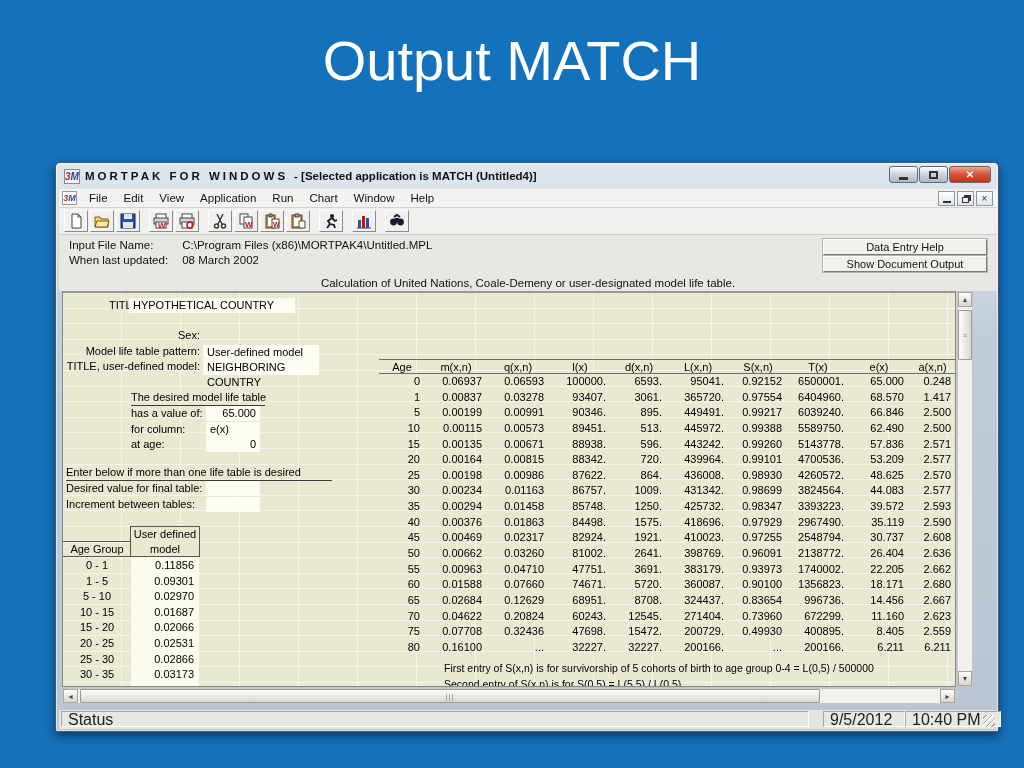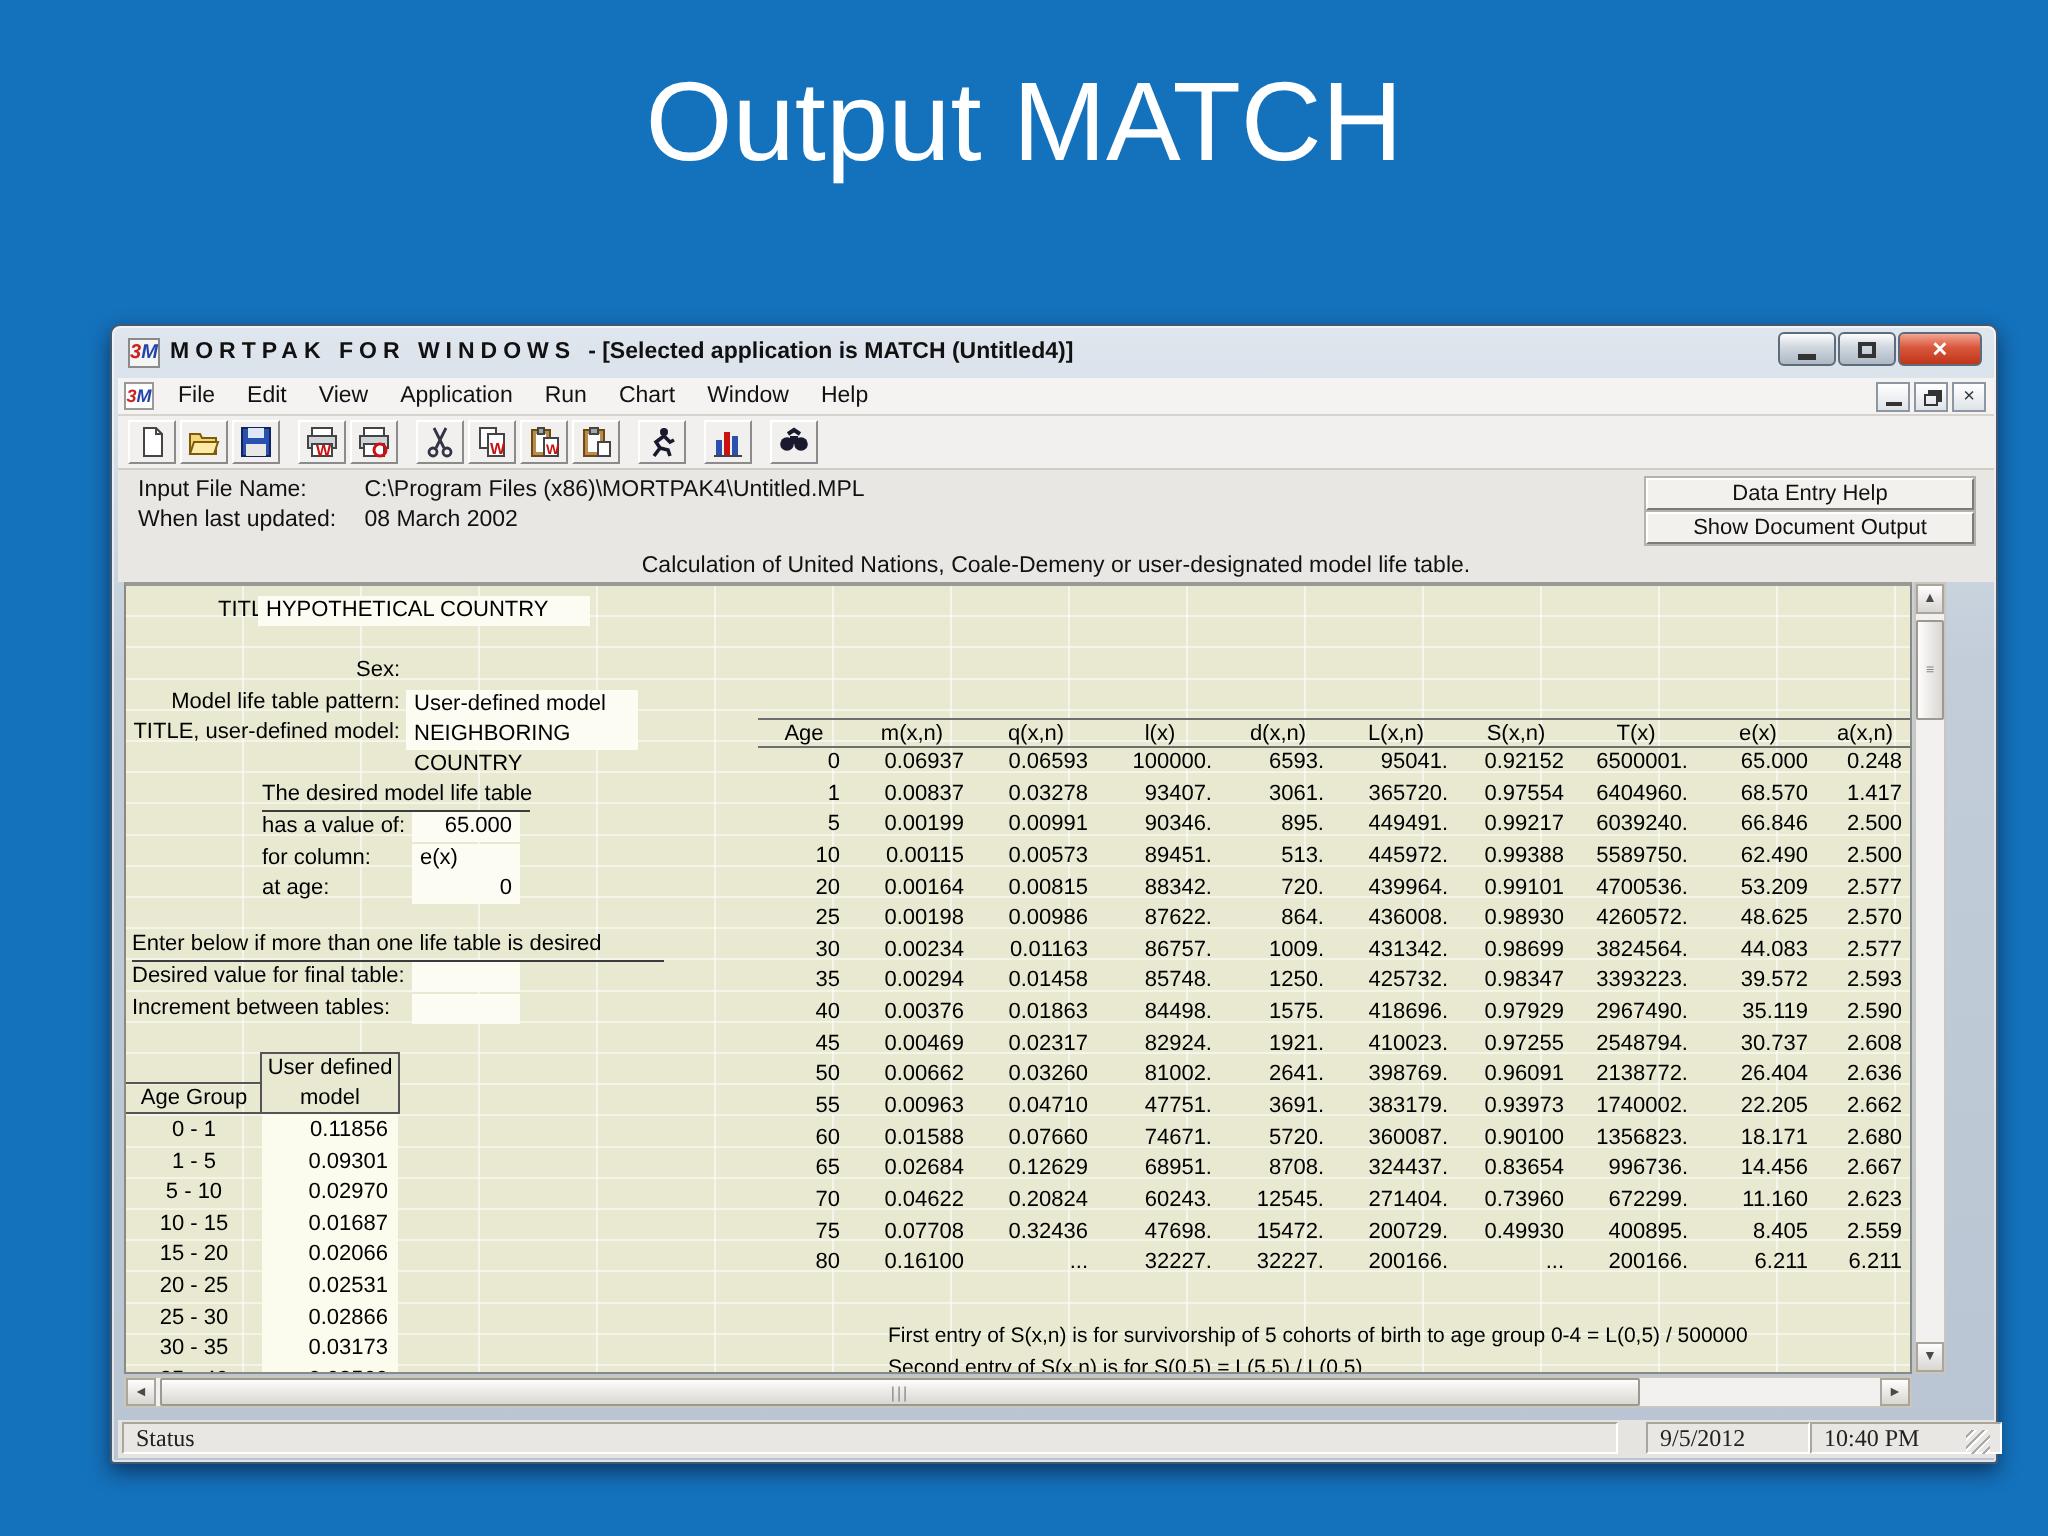--- a/index.html
+++ b/index.html
@@ -112,21 +112,21 @@
   .hscroll { position:absolute; left:6px; top:525px; width:894px; height:16px; background:#f2f1ef;
     border:1px solid #c9c6bf; }
   .h-arrow { position:absolute; top:0px; width:15px; height:14px; background:linear-gradient(#fefefe,#d8d6d0);
     border:1px solid #a9a69e; font-size:7px; color:#4a4a4a; text-align:center; line-height:13px; }
   .h-thumb { position:absolute; left:17px; top:0px; width:740px; height:14px;
     background:linear-gradient(#fdfdfd,#d9d7d1); border:1px solid #9c9992; border-radius:1px;
     text-align:center; font-size:8px; color:#888; line-height:13px; letter-spacing:1px; }
 
   
   .statusbar { position:absolute; left:3px; top:547px; width:938px; height:19px; background:#e6e4e0;
-    font-size:12px; color:#222;font-family:Liberation Serif, serif; }
+    font-size:16px; color:#222; }
   .spanel { position:absolute; top:1px; height:16px; line-height:15px; padding:0 6px;
     border:1px solid; border-color:#a9a69e #ffffff #ffffff #a9a69e; background:#e9e7e3; }
   .grip { position:absolute; right:2px; bottom:2px; width:12px; height:12px;
     background:repeating-linear-gradient(135deg, transparent 0 2px, #aaa 2px 3px, #fff 3px 4px); }
 
   svg.icn { display:block; }
 </style>
 </head>
 <body>
 
@@ -420,20 +420,32 @@
             <span>0.00573</span>
             <span>89451.</span>
             <span>513.</span>
           <span>445972.</span>
             <span>0.99388</span>
             <span>5589750.</span>
             <span>62.490</span>
             <span>2.500</span>
         </div>
           <div class="lt-row">
+          <span>15</span>
+            <span>0.00135</span>
+            <span>0.00671</span>
+            <span>88938.</span>
+            <span>596.</span>
+          <span>443242.</span>
+            <span>0.99260</span>
+            <span>5143778.</span>
+            <span>57.836</span>
+            <span>2.571</span>
+        </div>
+          <div class="lt-row">
           <span>20</span>
             <span>0.00164</span>
             <span>0.00815</span>
             <span>88342.</span>
             <span>720.</span>
           <span>439964.</span>
             <span>0.99101</span>
             <span>4700536.</span>
             <span>53.209</span>
             <span>2.577</span>

